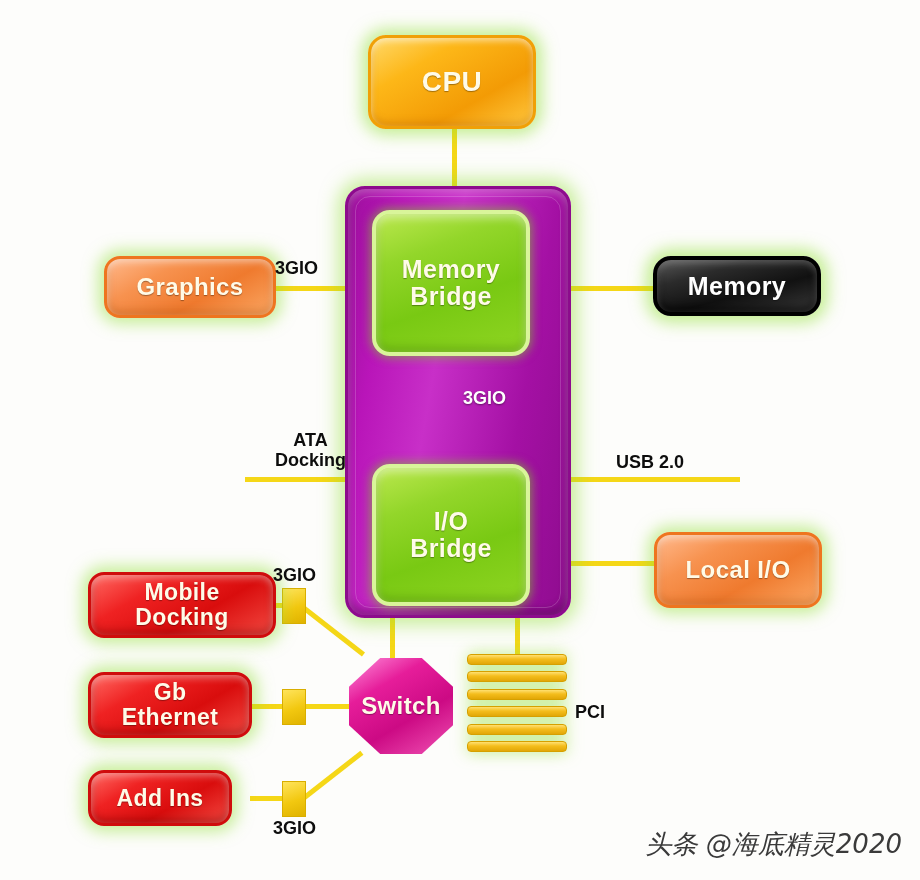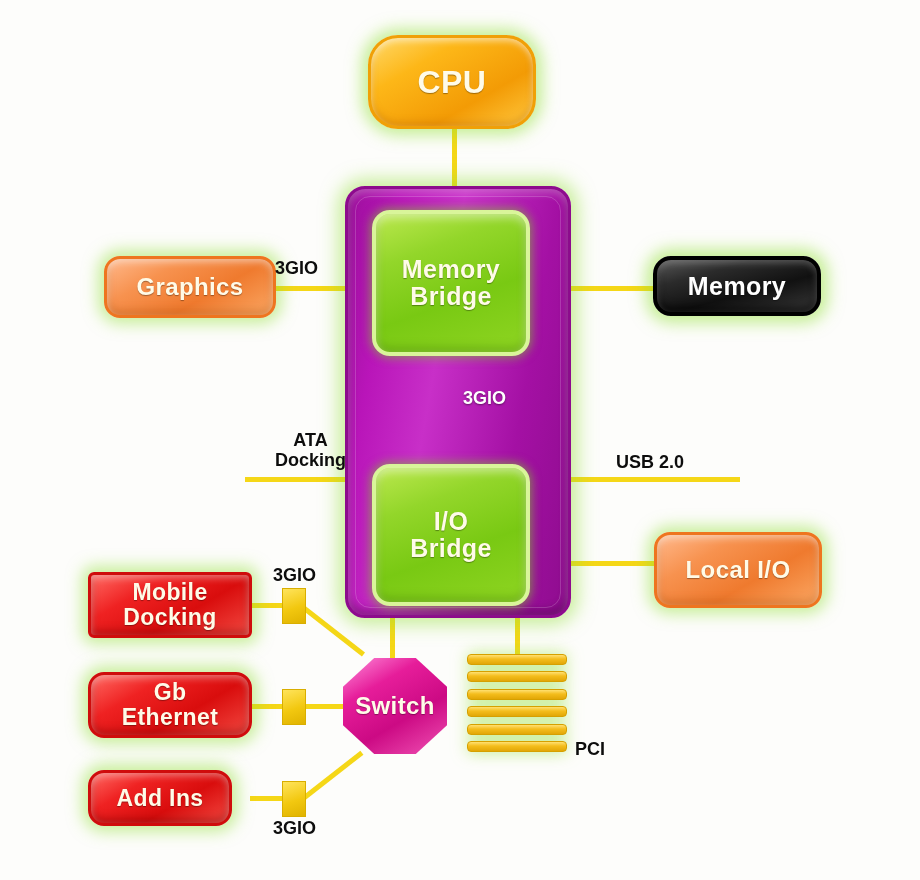--- a/index.html
+++ b/index.html
@@ -45,26 +45,26 @@
     z-index: 5;
     color: #fffbe8;
     font-weight: bold;
     letter-spacing: .4px;
     line-height: 1.08;
     text-shadow: 0 1px 1px rgba(0,0,0,.35);
   }
 
   
   .cpu {
-    border-radius: 30px;
+    border-radius: 18px;
     background: linear-gradient(150deg,#ffd24a 0%,#fcb215 32%,#f59c08 62%,#ffc githubusercontent 100%);
     background: linear-gradient(150deg,#ffd96a 0%,#fdb718 30%,#f39b05 68%,#ffc83f 100%);
     border: 3px solid #f0a007;
     box-shadow: 0 0 16px 6px rgba(150,225,60,.55), inset 0 3px 6px rgba(255,255,255,.55), inset 0 -4px 7px rgba(180,100,0,.35);
-    font-size: 32px;
+    font-size: 28px;
   }
 
   
   .chassis {
     position: absolute;
     border-radius: 20px;
     background: linear-gradient(100deg,#9c0f9c 0%,#b915b9 18%,#c82fc8 40%,#a410a4 72%,#8e0c8e 100%);
     border: 3px solid #8d0b8d;
     box-shadow: 0 0 18px 7px rgba(150,225,60,.5), inset 0 4px 8px rgba(255,255,255,.28), inset 0 -5px 10px rgba(60,0,60,.45);
     z-index: 3;
@@ -119,20 +119,21 @@
   .switchnode {
     background: linear-gradient(150deg,#ff8fdc 0%,#e61d9a 30%,#cc0a84 62%,#f152b4 100%);
     clip-path: polygon(30% 0,70% 0,100% 30%,100% 70%,70% 100%,30% 100%,0 70%,0 30%);
     border: 0;
     font-size: 24px;
     filter: drop-shadow(0 0 9px rgba(150,225,60,.75));
   }
   .switch-wrap {
     position: absolute;
     z-index: 6;
+    margin-left: 6px;
   }
 
   
   .chip {
     position: absolute;
     background: linear-gradient(160deg,#ffe45c,#f2c810 55%,#e0b300);
     border: 1px solid #d9ae00;
     z-index: 4;
   }
 
@@ -235,21 +236,21 @@
 
 
   <div class="node memory" style="left:653px; top:256px; width:168px; height:60px;">
     <span>Memory</span>
   </div>
 
   <div class="node periph" style="left:654px; top:532px; width:168px; height:76px;">
     <span>Local I/O</span>
   </div>
 
-  <div class="node redbox" style="left:88px; top:572px; width:164px; height:66px; white-space:pre-line;border-radius:6px;">
+  <div class="node redbox" style="left:88px; top:572px; width:188px; height:66px; white-space:pre-line;">
     <span style="white-space:pre-line;">Mobile
 Docking</span>
   </div>
 
   <div class="node redbox" style="left:88px; top:672px; width:164px; height:66px; white-space:pre-line;">
     <span style="white-space:pre-line;">Gb
 Ethernet</span>
   </div>
 
   <div class="node redbox" style="left:88px; top:770px; width:144px; height:56px;">
@@ -275,15 +276,16 @@
     <div class="pci-bar"></div>
   </div>
 
   <div class="wlabel" style="left:275px; top:258px;">3GIO</div>
   <div class="wlabel on-purple" style="left:463px; top:388px;">3GIO</div>
   <div class="wlabel" style="left:275px; top:430px; text-align:center;">ATA
 Docking</div>
   <div class="wlabel" style="left:616px; top:452px;">USB 2.0</div>
   <div class="wlabel" style="left:273px; top:565px;">3GIO</div>
   <div class="wlabel" style="left:273px; top:818px;">3GIO</div>
-  <div class="wlabel" style="left:575px; top:702px;margin-top:37px;">PCI</div>
-
+  <div class="wlabel" style="left:575px; top:702px;">PCI</div>
+
+  <div class="watermark">头条 @海底精灵2020</div>
 </div>
 
 </body></html>

